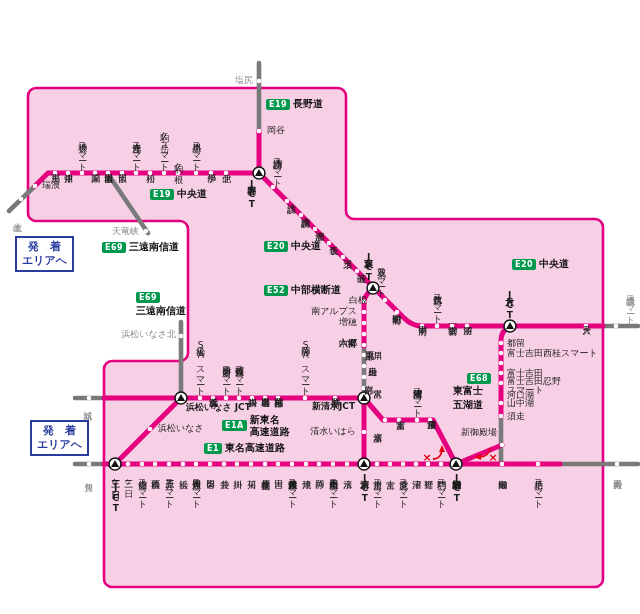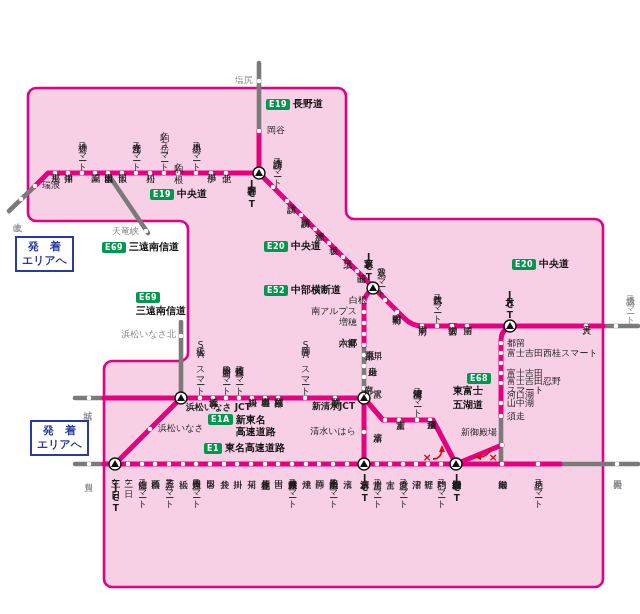--- a/index.html
+++ b/index.html
@@ -202,21 +202,21 @@
     <span>五湖道</span>
   </div>
   <div class="rl" style="left:102px;top:240px;">
     <span class="badge">E69</span>
     <span>三遠南信道</span>
   </div>
   <div class="rl" style="left:136px;top:292px;flex-direction:column;align-items:flex-start;gap:1px;">
     <span class="badge">E69</span>
     <span>三遠南信道</span>
   </div>
-  <div class="rl" style="left:208px;top:414px;align-items:flex-start;">
+  <div class="rl" style="left:222px;top:414px;align-items:center;">
     <span class="badge">E1A</span>
     <span class="lines">
       <span>新東名</span>
       <span>高速道路</span>
     </span>
   </div>
   <div class="rl" style="left:204px;top:441px;">
     <span class="badge">E1</span>
     <span>東名高速道路</span>
   </div>

